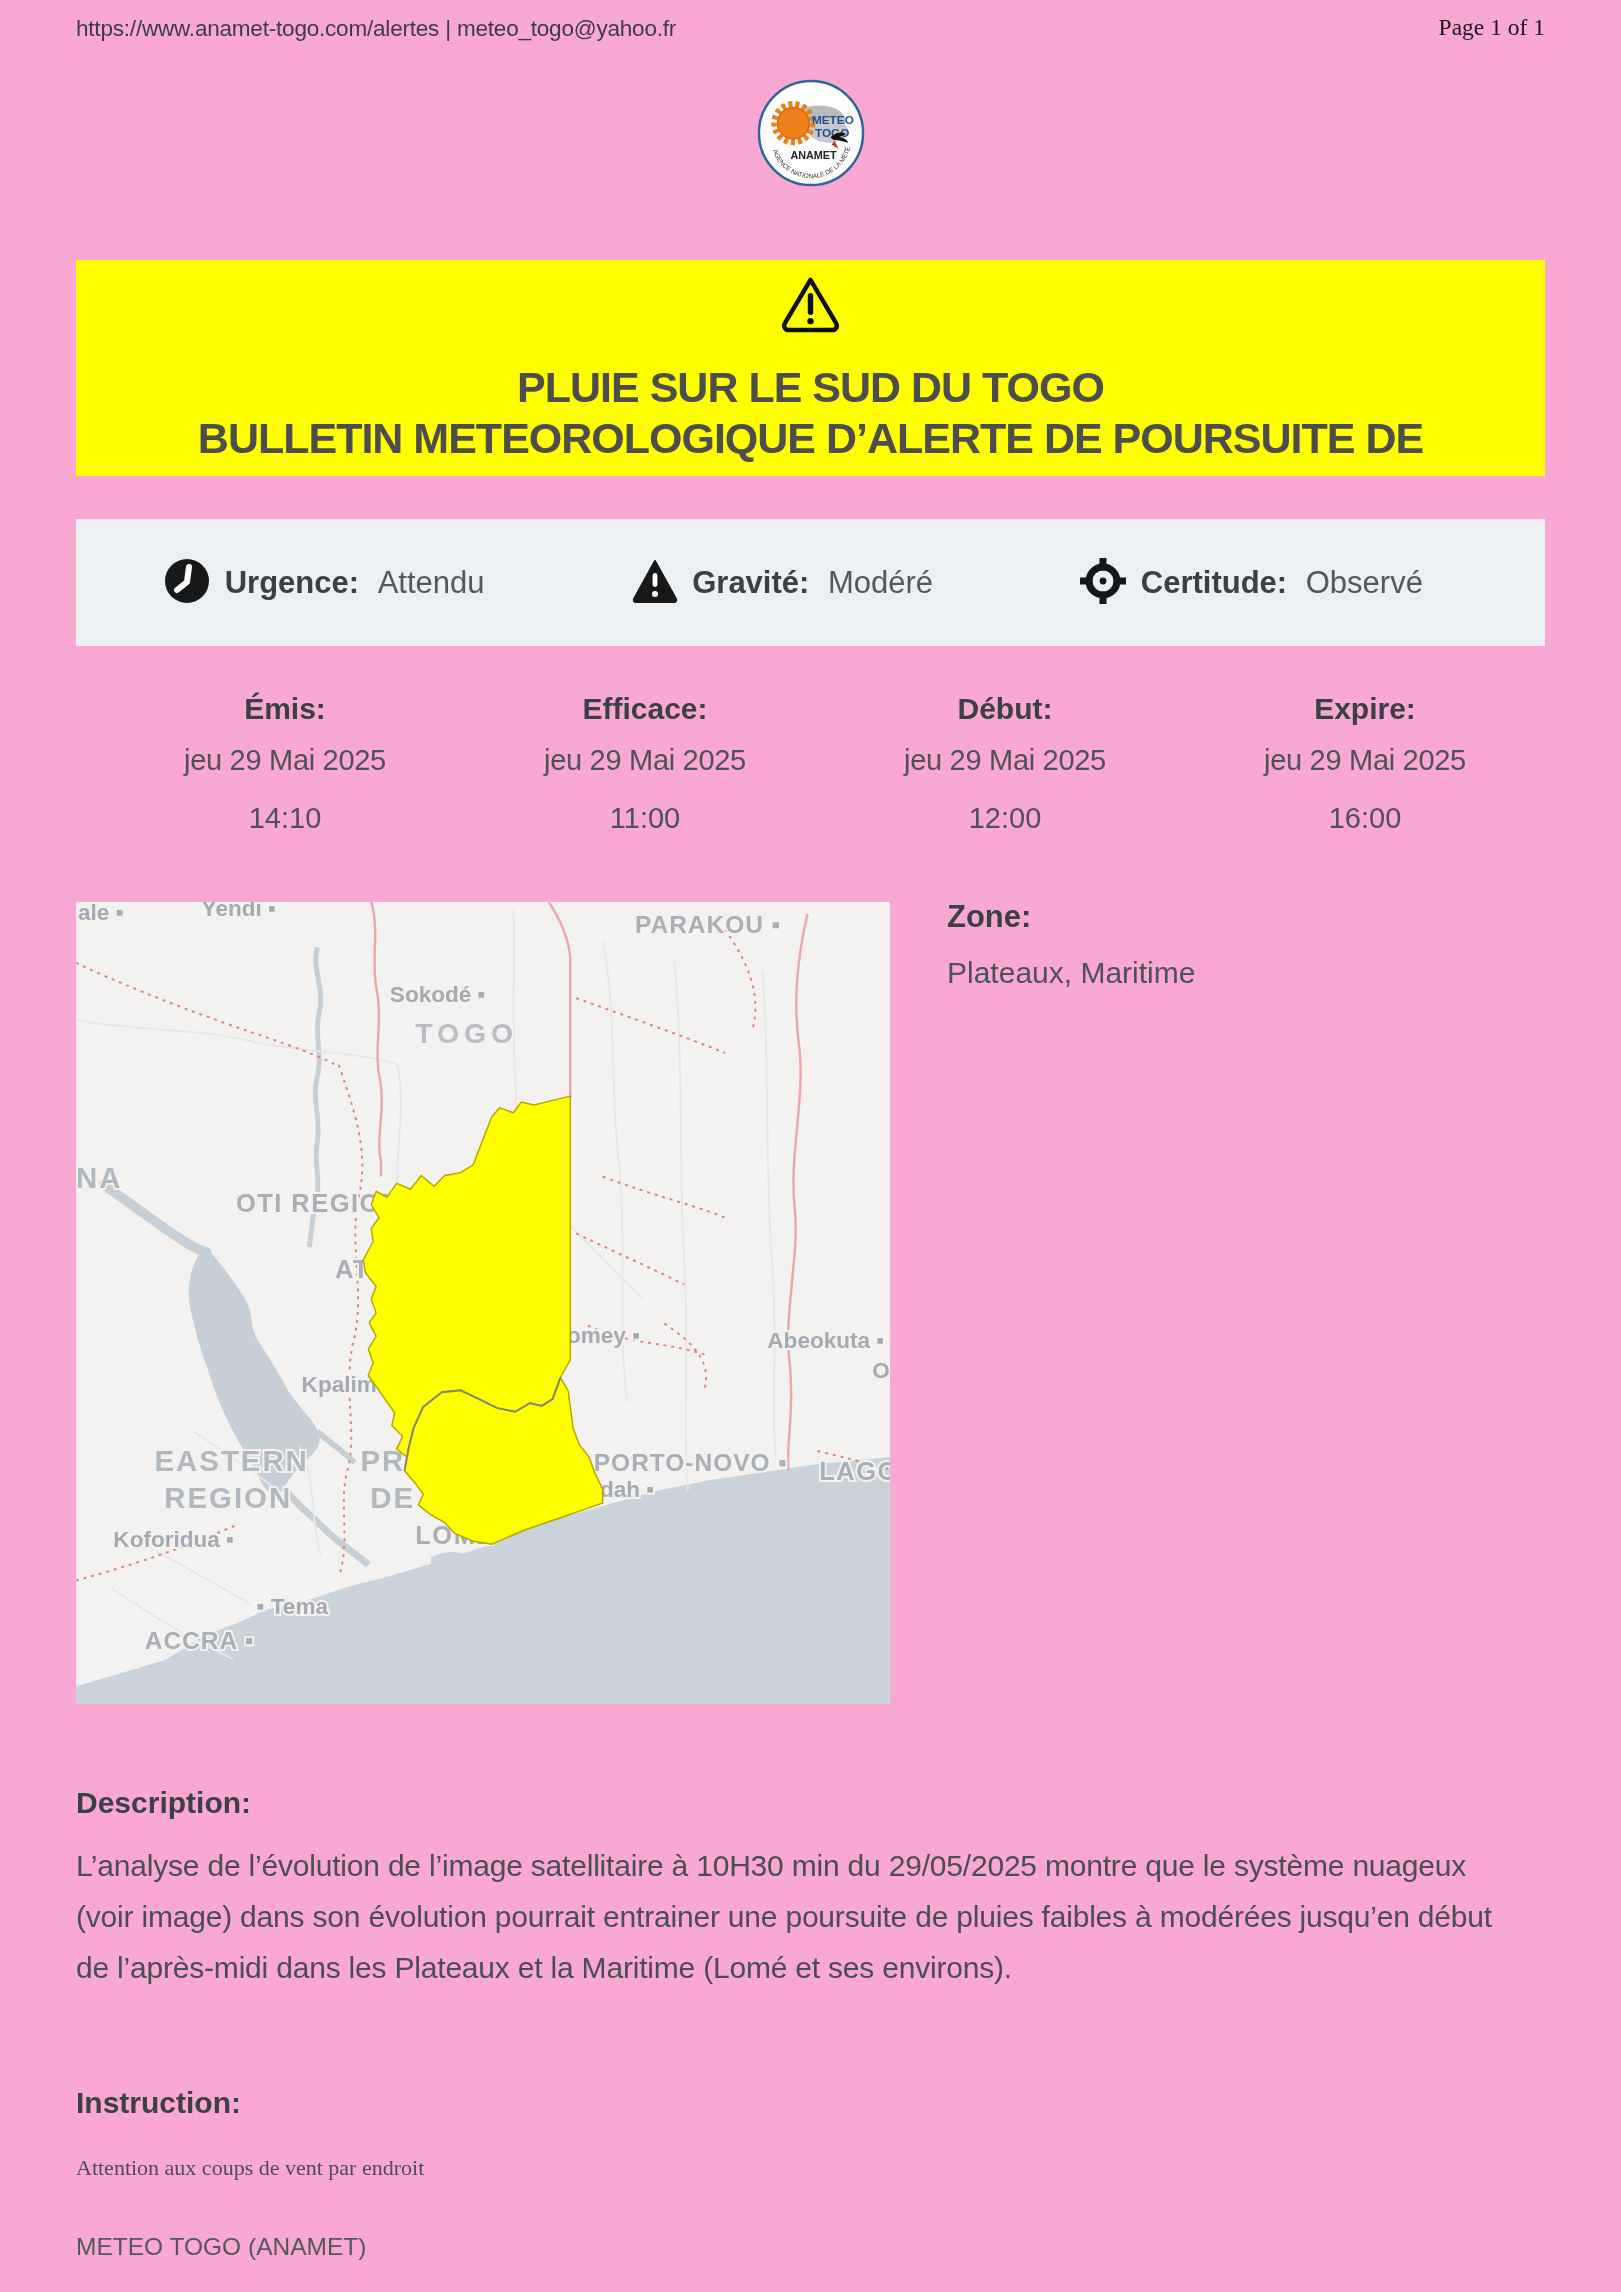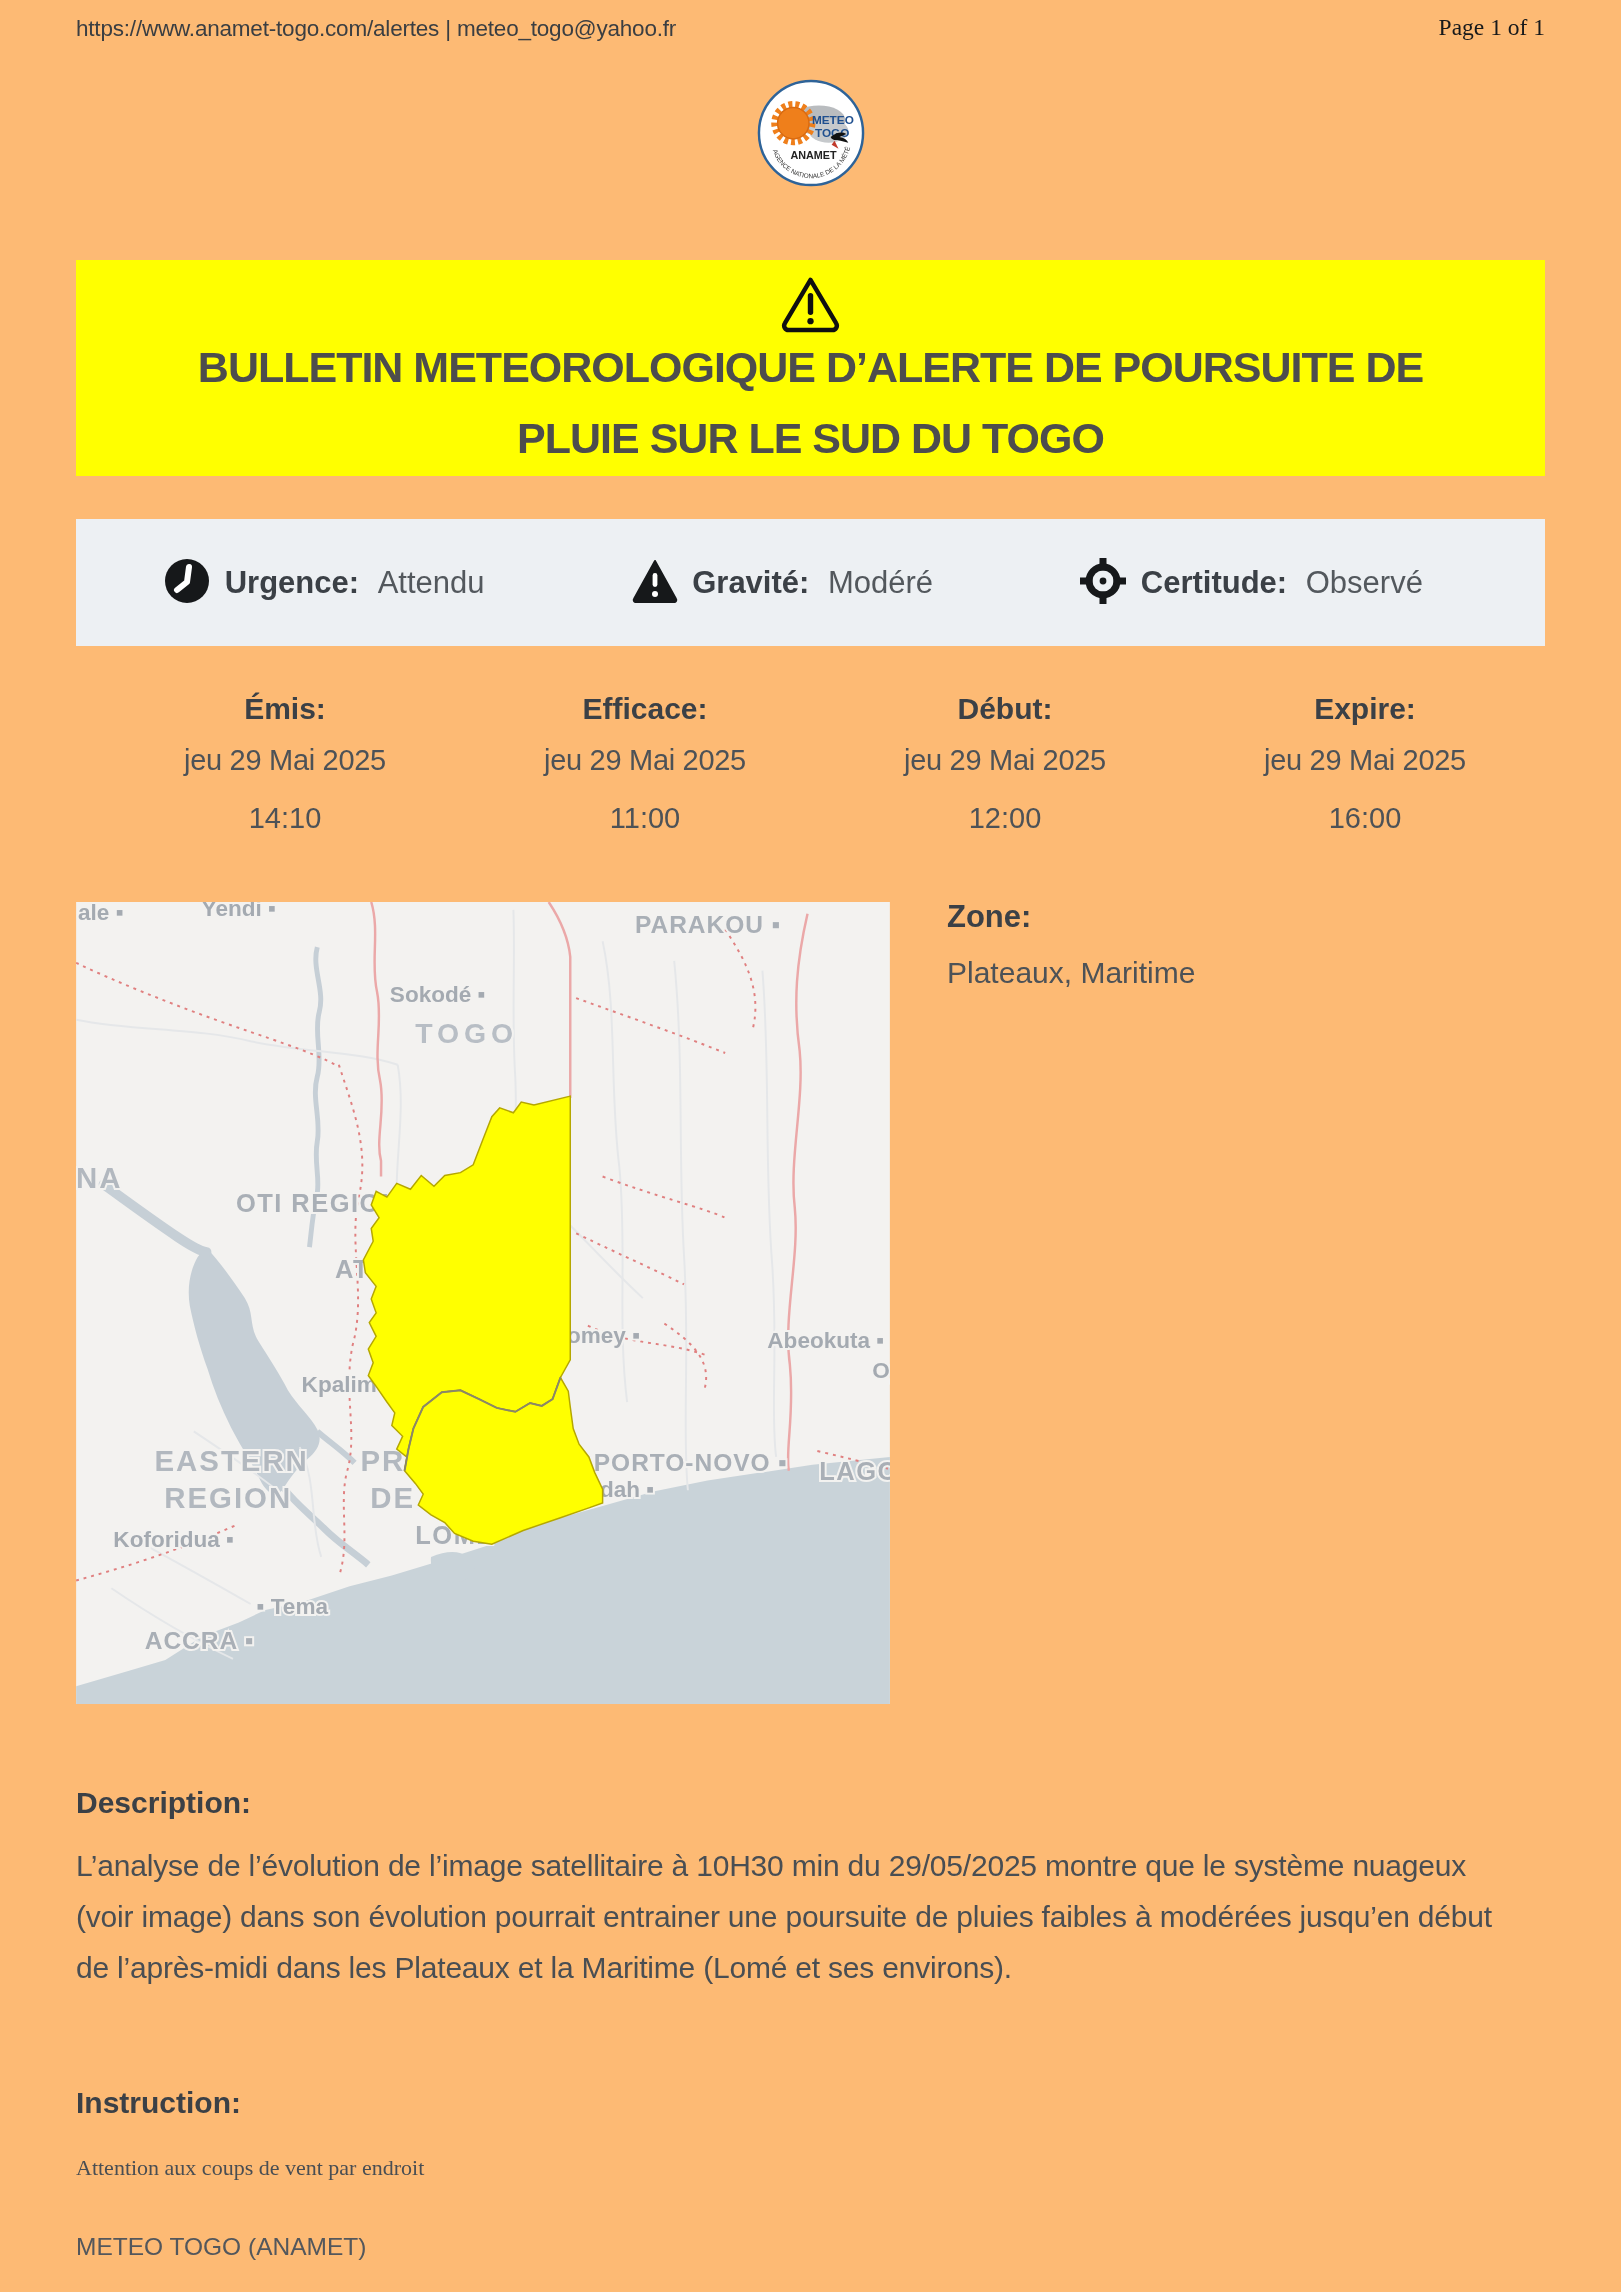--- a/index.html
+++ b/index.html
@@ -1,16 +1,16 @@
 <!DOCTYPE html>
 <html><head>
 <meta charset="utf-8">
 <style>
   html,body{margin:0;padding:0;background:#ffffff;}
-  .page{position:relative;width:1621px;height:2293px;background:#fdba74;overflow:hidden;
+  .page{position:relative;width:1621px;height:2293px;background:#f9a8d4;overflow:hidden;
         font-family:"Liberation Sans", sans-serif;color:#4a4f54;}
 
   
   .hdr-url{position:absolute;left:76px;top:15.7px;font-size:22.5px;color:#3a3e42;letter-spacing:-0.2px;}
   .hdr-page{position:absolute;right:76px;top:13.7px;font-size:23.5px;color:#17191b;
             font-family:"Liberation Serif", serif;}
 
   
   .logo-row{position:absolute;left:0;right:0;top:78px;display:flex;justify-content:center;
             align-items:center;gap:9px;}
@@ -91,22 +91,22 @@
   </div>
 
   <div class="banner">
     <div class="warn">
       <svg width="65" height="61" viewBox="0 0 66 62">
         <path d="M33,7 L59,51 a4.5,4.5 0 0 1 -4,7 L11,58 a4.5,4.5 0 0 1 -4,-7 Z" fill="none" stroke="#101010" stroke-width="4.5" stroke-linejoin="round"></path>
         <line x1="33" y1="23" x2="33" y2="40" stroke="#101010" stroke-width="5.5" stroke-linecap="round"></line>
         <circle cx="33" cy="49" r="3.2" fill="#101010"></circle>
       </svg>
     </div>
+    <div class="banner-line l2">PLUIE SUR LE SUD DU TOGO</div>
     <div class="banner-line l1">BULLETIN METEOROLOGIQUE D’ALERTE DE POURSUITE DE</div>
-    <div class="banner-line l2">PLUIE SUR LE SUD DU TOGO</div>
   </div>
 
   <div class="meta-row">
     <div class="meta-item">
       <span>
         <svg width="46" height="46" viewBox="0 0 46 46">
           <circle cx="23" cy="23" r="22" fill="#16181a"></circle>
           <path d="M25,9 L23,24 L13,32" fill="none" stroke="#ffffff" stroke-width="6" stroke-linecap="round" stroke-linejoin="round"></path>
         </svg>
       </span>

